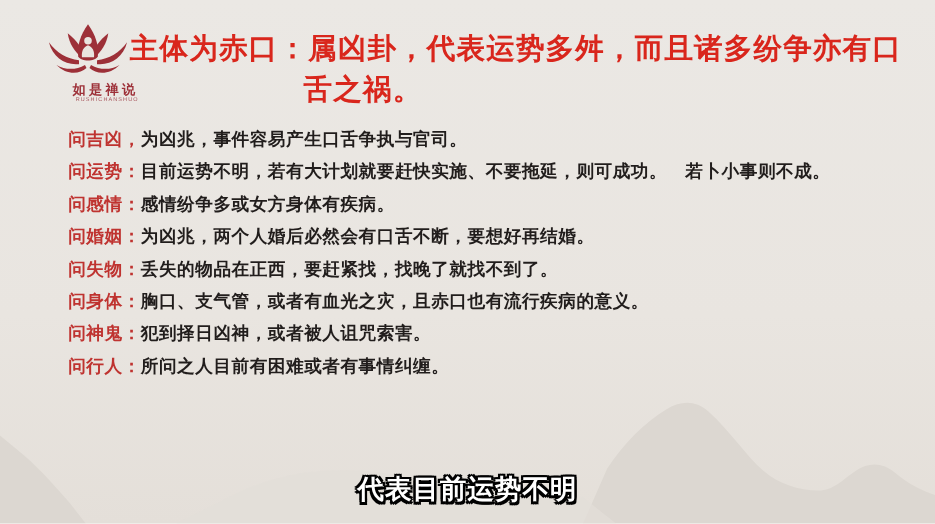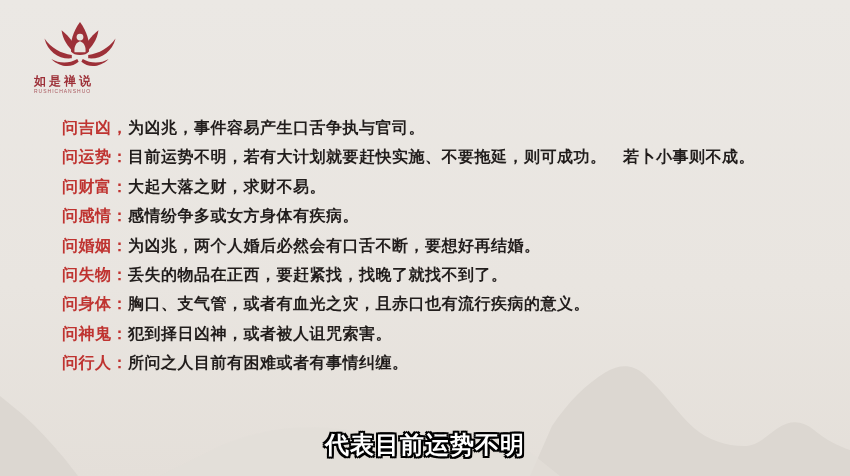--- a/index.html
+++ b/index.html
@@ -19,21 +19,21 @@
     left: 0; bottom: 0;
     width: 850px; height: 170px;
     pointer-events: none;
   }
 
   
   .logo {
     position: absolute;
     left: 34px; top: 18px;
     width: 92px;
-    text-align: left;
+    text-align: right;
     color: #9d3038;
   }
   .logo .flower { width: 82px; height: 56px; display: block; margin: 0 auto; }
   .logo .logo-name {
     font-size: 12px; font-weight: bold; letter-spacing: 3px;
     line-height: 14px; white-space: nowrap;
   }
   .logo .logo-sub {
     font-size: 5px; letter-spacing: 1px; line-height: 6px;
     color: #a8555c; white-space: nowrap;
@@ -104,25 +104,28 @@
       </g>
       <g fill="#e9e5e0">
         <circle cx="60" cy="26" r="5"></circle>
         <path d="M60 32 C54 34 51 40 52 48 L68 48 C69 40 66 34 60 32 Z"></path>
       </g>
     </svg>
     <div class="logo-name">如是禅说</div>
     <div class="logo-sub">RUSHICHANSHUO</div>
   </div>
 
+  <div class="title">
+    <div class="line1">主体为赤口：属凶卦，代表运势多舛，而且诸多纷争亦有口</div>
+    <div class="line2">舌之祸。</div>
+  </div>
 
   <div class="qa-list">
     <div class="qa-row"><span class="qa-label">问吉凶，</span><span class="qa-text">为凶兆，事件容易产生口舌争执与官司。</span></div>
     <div class="qa-row"><span class="qa-label">问运势：</span><span class="qa-text">目前运势不明，若有大计划就要赶快实施、不要拖延，则可成功。　若卜小事则不成。</span></div>
-    <div class="qa-row"><span class="qa-label">问财富：</span><span class="qa-text">大起大落之财，求财不易。</span></div>
     <div class="qa-row"><span class="qa-label">问感情：</span><span class="qa-text">感情纷争多或女方身体有疾病。</span></div>
     <div class="qa-row"><span class="qa-label">问婚姻：</span><span class="qa-text">为凶兆，两个人婚后必然会有口舌不断，要想好再结婚。</span></div>
     <div class="qa-row"><span class="qa-label">问失物：</span><span class="qa-text">丢失的物品在正西，要赶紧找，找晚了就找不到了。</span></div>
     <div class="qa-row"><span class="qa-label">问身体：</span><span class="qa-text">胸口、支气管，或者有血光之灾，且赤口也有流行疾病的意义。</span></div>
     <div class="qa-row"><span class="qa-label">问神鬼：</span><span class="qa-text">犯到择日凶神，或者被人诅咒索害。</span></div>
     <div class="qa-row"><span class="qa-label">问行人：</span><span class="qa-text">所问之人目前有困难或者有事情纠缠。</span></div>
   </div>
 
   <div class="subtitle">代表目前运势不明</div>
 

